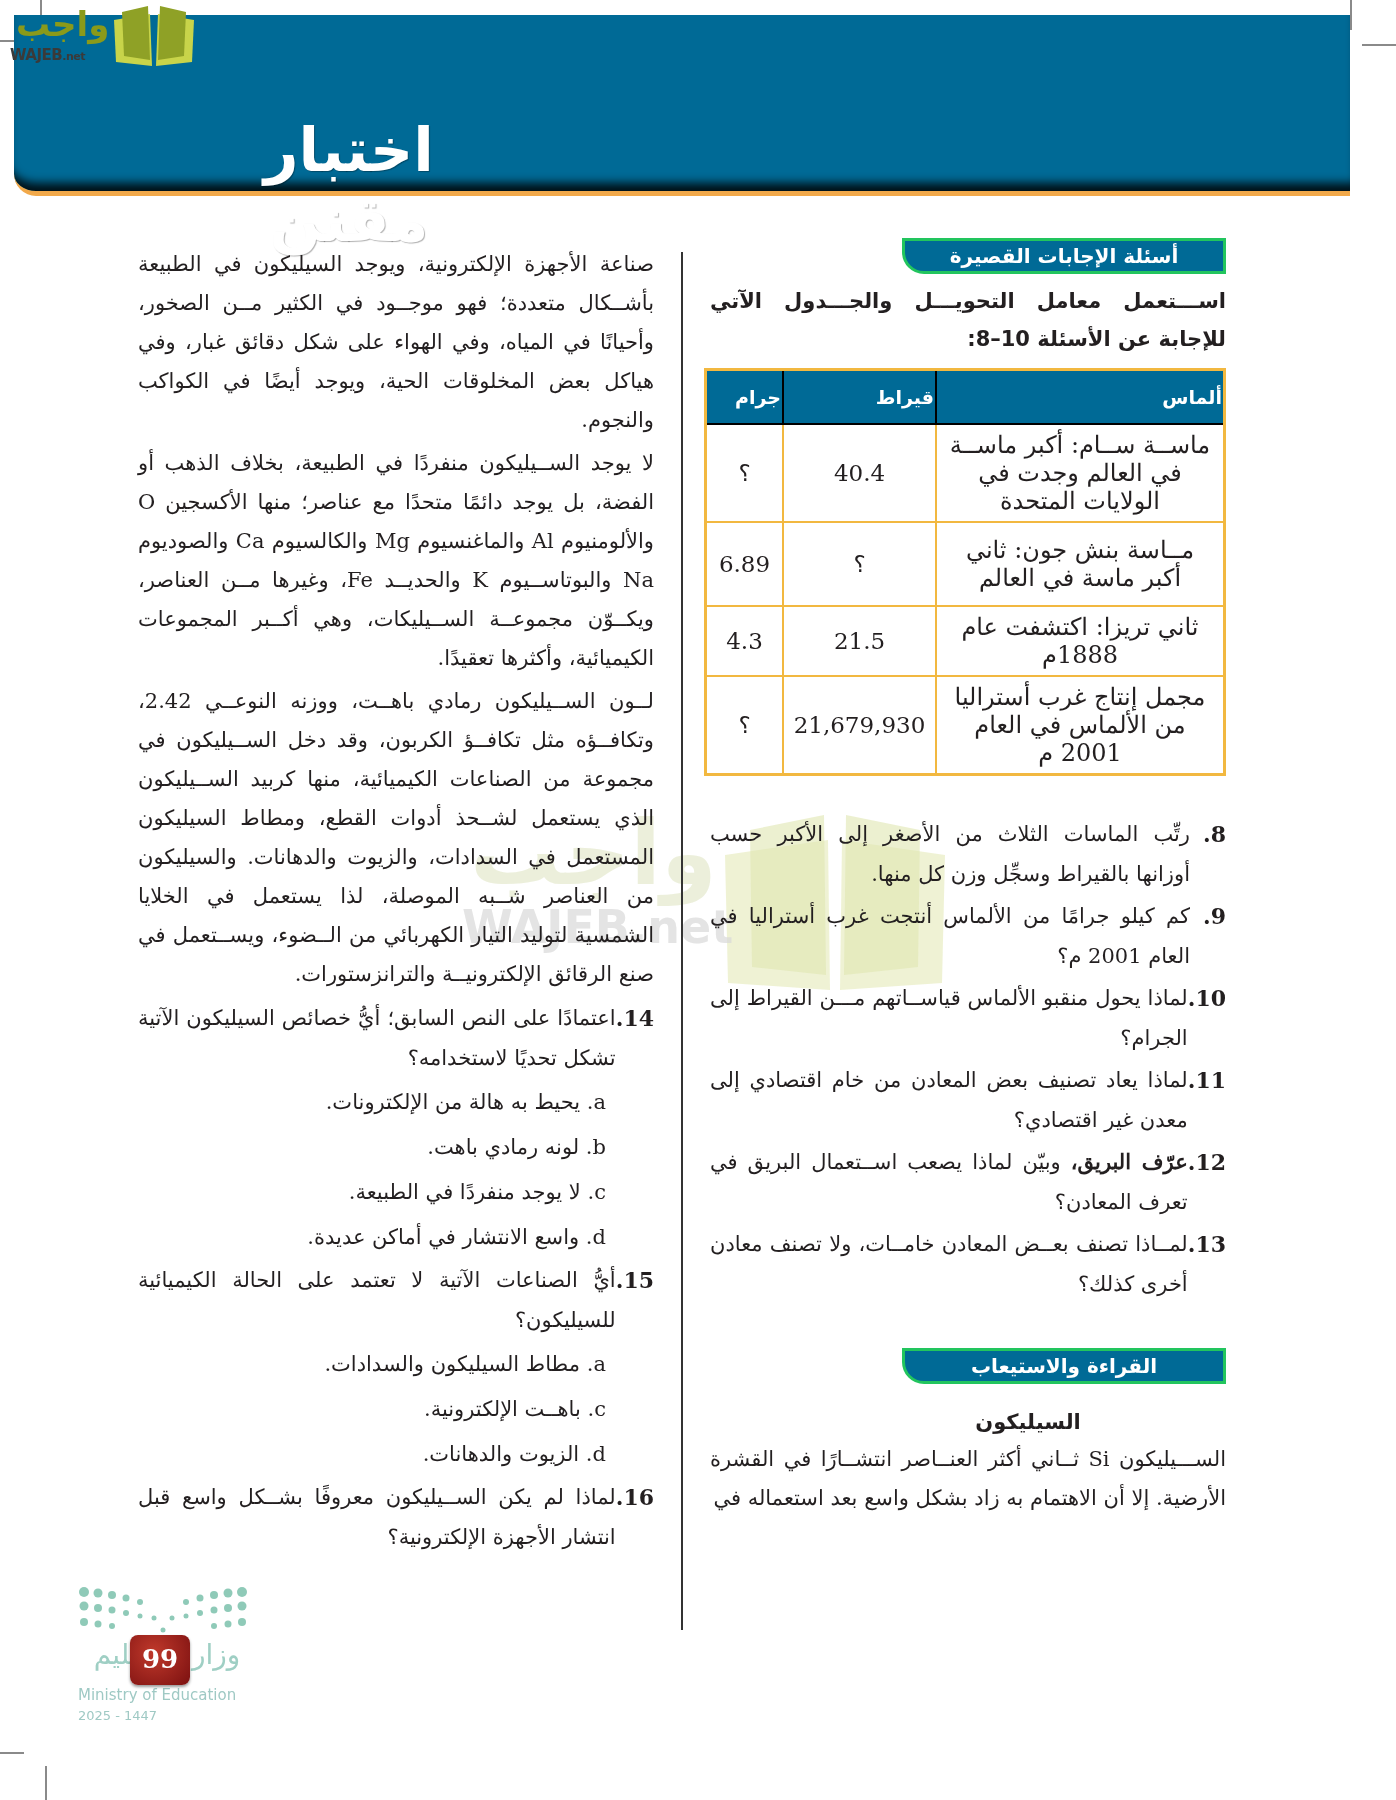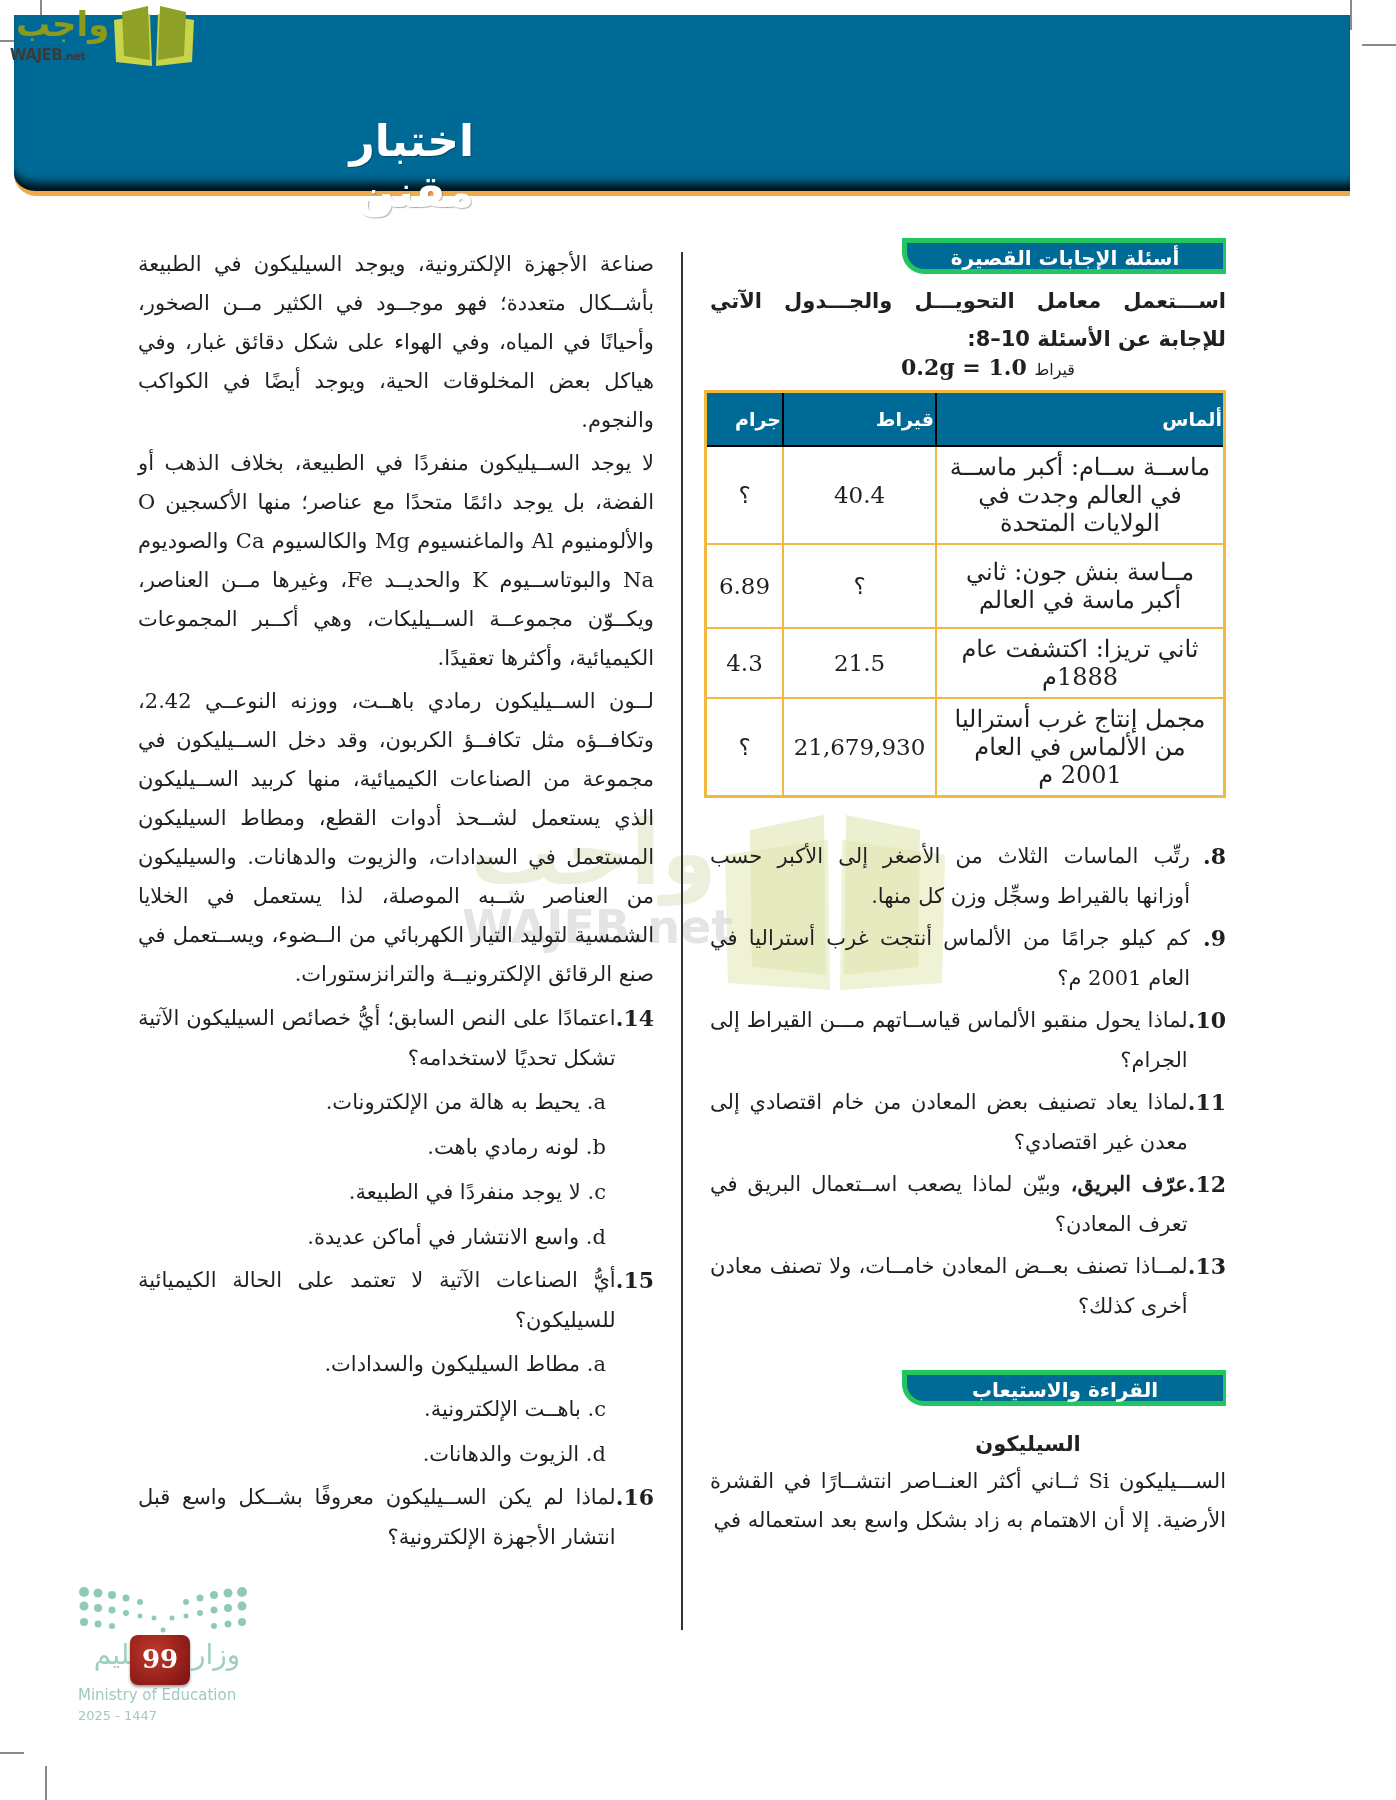--- a/index.html
+++ b/index.html
@@ -14,39 +14,39 @@
   .banner {
     position:absolute; left:14px; top:15px; width:1336px; height:176px;
     background:#006a96;
     box-shadow: inset 0 -14px 10px -6px rgba(0,0,0,0.85);
     border-bottom:5px solid #f2a94a;
     border-bottom-left-radius:22px;
   }
   .banner-title {
     position:absolute; left:210px; top:100px; width:250px;
     color:#ffffff; font-family:"DejaVu Sans", sans-serif; font-weight:bold;
-    font-size:44px; direction:rtl; 
+    font-size:60px; direction:rtl; text-align:center;
     text-shadow:1px 1px 1px rgba(0,0,0,0.3);
   }
   
   .logo { position:absolute; left:8px; top:4px; width:185px; height:66px; }
   .logo-ar { position:absolute; left:8px; top:0px; font-family:"DejaVu Sans", sans-serif; font-weight:bold; font-size:34px; color:#8a9a1a; direction:rtl; }
   .logo-en { position:absolute; left:2px; top:42px; font-family:"DejaVu Sans", sans-serif; font-weight:bold; font-size:15px; color:#3a3a3a; letter-spacing:-0.5px; }
   .logo-en small { font-size:11px; }
   .logo-book { position:absolute; left:104px; top:2px; }
   
   .col { position:absolute; direction:rtl; text-align:justify; }
   .col-right { left:710px; top:238px; width:516px; }
   .col-left { left:138px; top:245px; width:516px; }
   .divider { position:absolute; left:681px; top:252px; width:2px; height:1378px; background:#333; }
   
   .section-label {
     position:relative; margin-right:0; margin-left:auto;
     width:324px; height:36px; background:#006a96;
-    border:5px solid #22c55e; border-right-width:3px;
+    border:3px solid #22c55e; border-right-width:3px;
     border-bottom-left-radius:22px;
     box-sizing:border-box;
     color:#fff; font-family:"DejaVu Sans", sans-serif; font-weight:bold; font-size:20px;
     text-align:center; line-height:30px;
   }
   .intro { font-family:"DejaVu Sans", sans-serif; font-weight:bold; font-size:21px; line-height:38px; margin-top:8px; }
   .formula { text-align:center; font-size:22px; font-weight:bold; margin-top:-4px; direction:ltr; padding-left:40px; }
   .formula .unit { font-family:"DejaVu Sans", sans-serif; font-size:16px; font-weight:normal; }
   
   table.diamonds {
@@ -123,25 +123,20 @@
   <path d="M200 15 L126 0 L124 160 L198 152 Z" fill="#dfe6b0" opacity="0.6"></path>
 </svg>
 <div class="wm" style="left:462px;top:900px;font-family:'DejaVu Sans',sans-serif;font-weight:bold;font-size:46px;color:#d9d9d9;opacity:0.7;">WAJEB.net</div>
 <div class="wm" style="left:470px;top:800px;font-family:'DejaVu Sans',sans-serif;font-weight:bold;font-size:90px;color:#dde3bf;opacity:0.55;direction:rtl;">واجب</div>
 
 <div class="divider"></div>
 
 <div class="col col-right">
   <div class="section-label">أسئلة الإجابات القصيرة</div>
   <div class="intro">اســـتعمل معامل التحويـــل والجـــدول الآتي للإجابة عن الأسئلة 10–8:</div>
-  <div class="formula">
-    <span>0.2g =</span>
-    <span class="unit">قيراط</span>
-    <span>1.0</span>
-  </div>
 
   <table class="diamonds">
     <thead>
       <tr>
         <th>ألماس</th>
         <th>قيراط</th>
         <th>جرام</th>
       </tr>
     </thead>
     <tbody>

